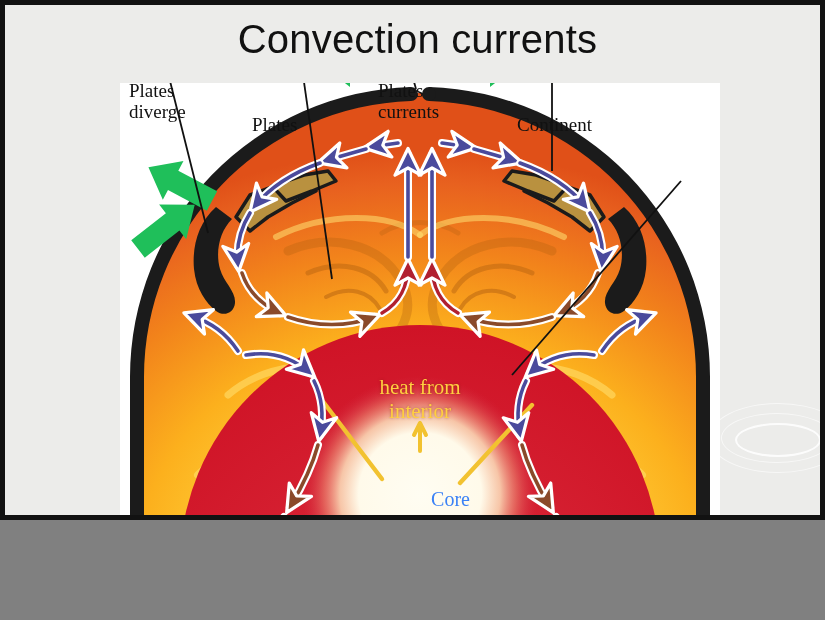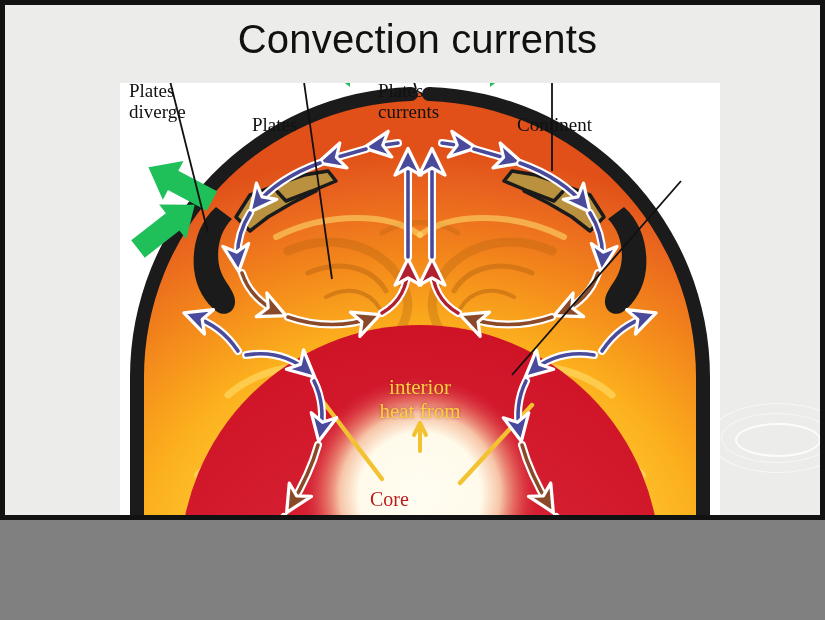--- a/index.html
+++ b/index.html
@@ -67,22 +67,22 @@
     color: #ffcf40;
     text-align: center;
     line-height: 1.12;
     white-space: nowrap;
     text-shadow: 0 0 3px rgba(120,30,10,0.55);
   }
   .lbl-core {
     position: absolute;
     font-family: "Liberation Serif", serif;
     font-size: 20px;
-    color: #b91c1c;
-    text-align: left;
+    color: #3b82f6;
+    text-align: right;
     white-space: nowrap;
   }
 </style>
 </head>
 <body>
 
 <div id="slide">
 
   <div>
     <div class="ripple" style="left:730px; top:418px; width:82px; height:30px;"></div>
@@ -330,22 +330,22 @@
       <div>Plates</div>
       <div>currents</div>
     </div>
 
     <div class="lbl" style="left:397px; top:32px;">
       <div>Continent</div>
     </div>
 
 
     <div class="lbl-heat" style="left:236px; top:293px; width:128px;">
+      <div>heat from</div>
       <div>interior</div>
-      <div>heat from</div>
     </div>
 
     <div class="lbl-core" style="left:250px; top:405px; width:100px;">
       <div>Core</div>
     </div>
   </div>
 
 </div>
 
 </body></html>

